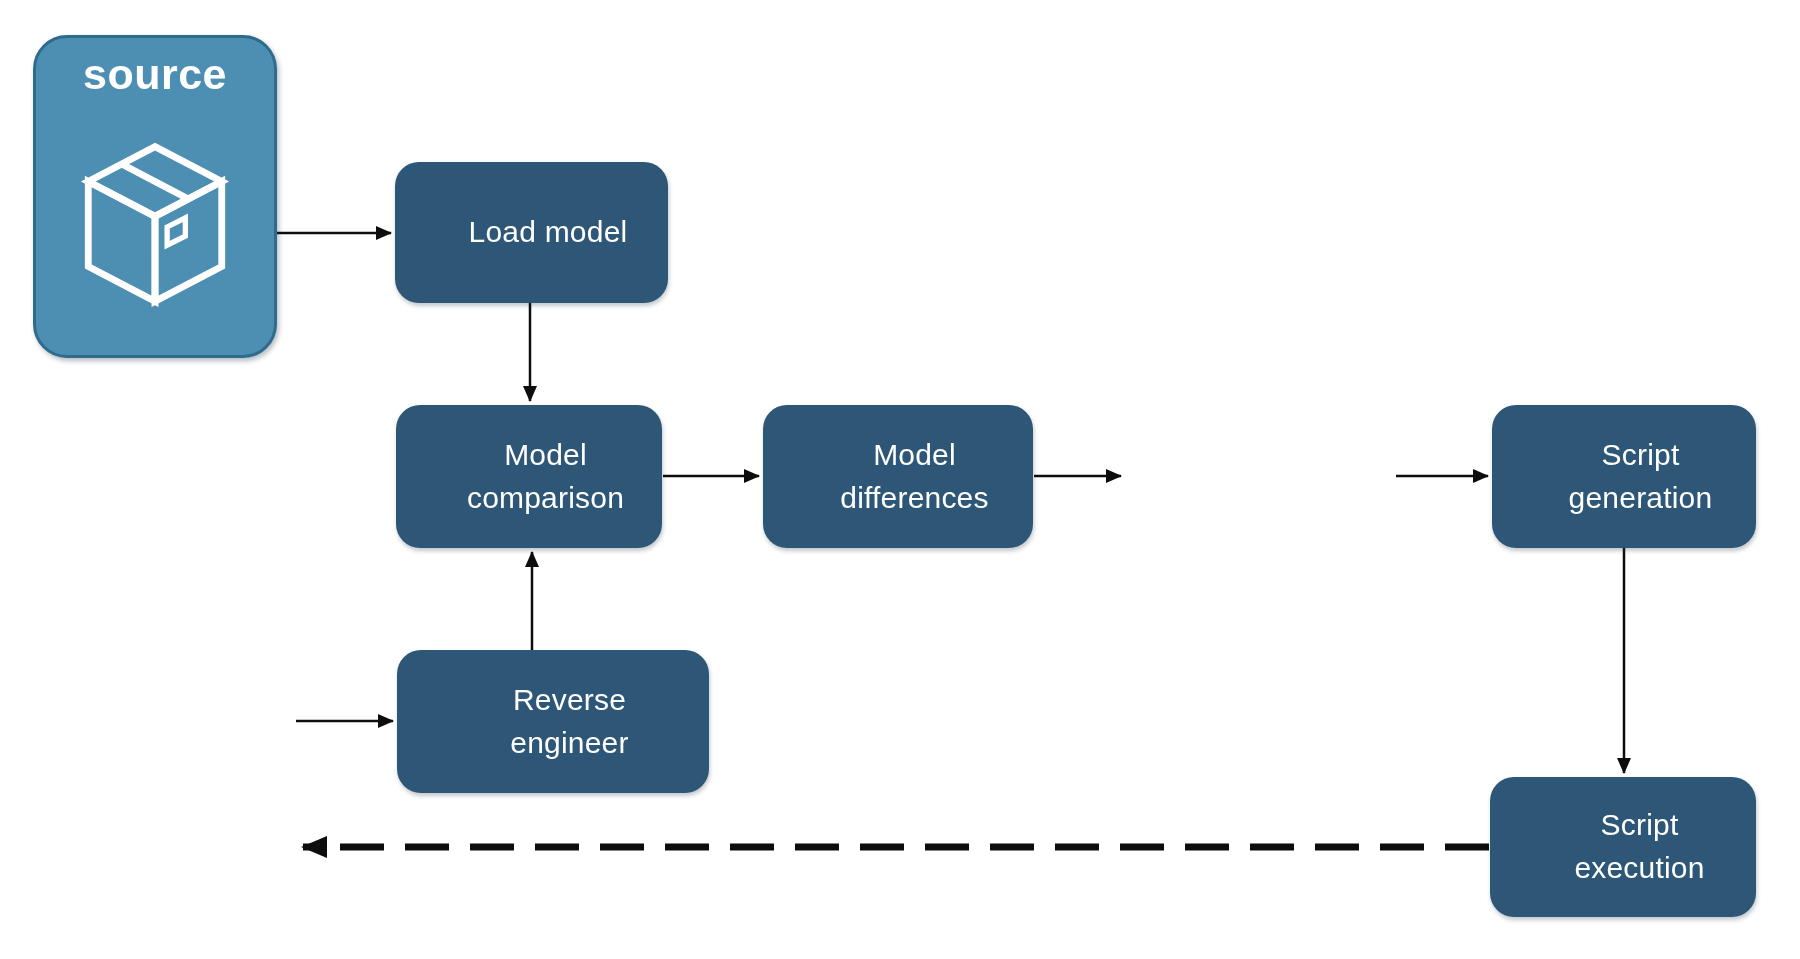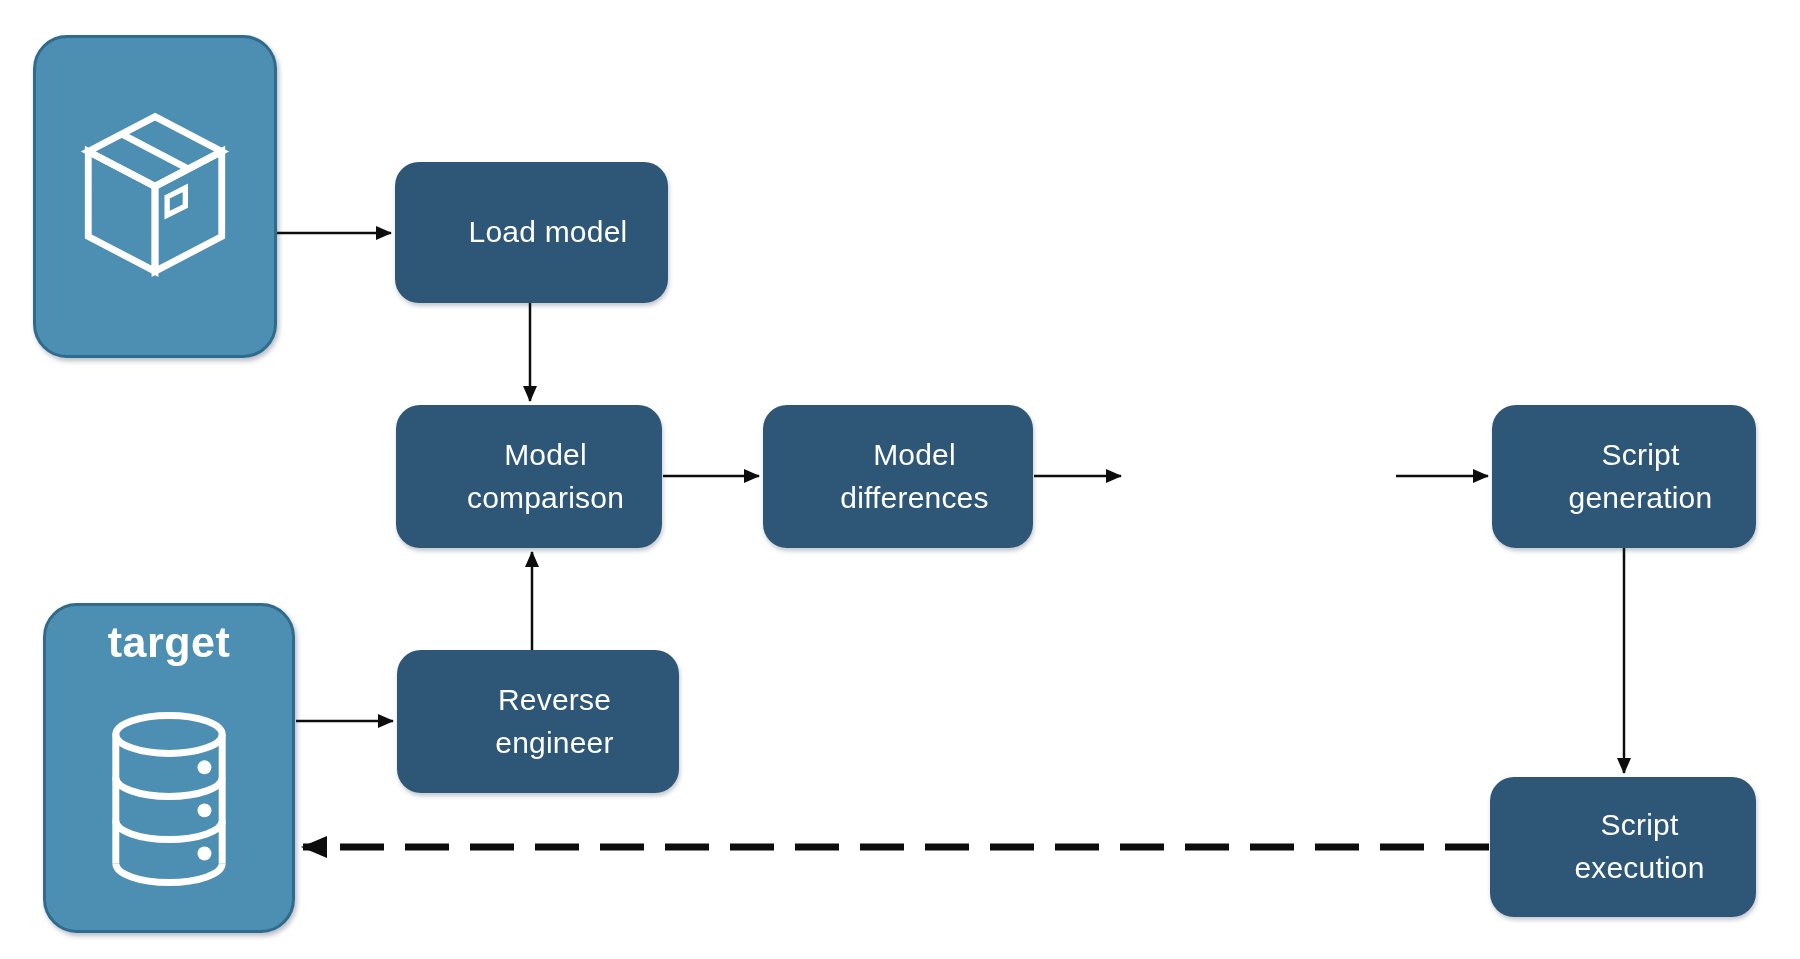--- a/index.html
+++ b/index.html
@@ -47,47 +47,32 @@
     <line x1="296" y1="721" x2="393" y2="721" stroke="#0D0D0D" stroke-width="2.5" marker-end="url(#ah)"></line>
     <line x1="532" y1="650" x2="532" y2="552" stroke="#0D0D0D" stroke-width="2.5" marker-end="url(#ah)"></line>
     <line x1="663" y1="476" x2="759" y2="476" stroke="#0D0D0D" stroke-width="2.5" marker-end="url(#ah)"></line>
     <line x1="1034" y1="476" x2="1121" y2="476" stroke="#0D0D0D" stroke-width="2.5" marker-end="url(#ah)"></line>
     <line x1="1396" y1="476" x2="1488" y2="476" stroke="#0D0D0D" stroke-width="2.5" marker-end="url(#ah)"></line>
     <line x1="1624" y1="547" x2="1624" y2="773" stroke="#0D0D0D" stroke-width="2.5" marker-end="url(#ah)"></line>
     <line x1="1489" y1="847" x2="303" y2="847" stroke="#0D0D0D" stroke-width="7" stroke-dasharray="44 21" marker-end="url(#ahBig)"></line>
   </svg>
 
   <div class="container-box" style="left:33px;top:35px;width:244px;height:323px;">
+    <div class="container-label">source</div>
     <div class="icon-wrap">
       <svg width="182" height="196" viewBox="0 0 120 126" fill="none" stroke="#ffffff" stroke-width="4.5" stroke-miterlimit="10">
         <polygon points="60,10 104,33 60,56 16,33"></polygon>
         <line x1="38" y1="21.5" x2="82" y2="44.5"></line>
         <polygon points="16,33 60,56 60,112 16,89"></polygon>
         <polygon points="60,56 104,33 104,89 60,112"></polygon>
         <polygon points="68,63 80,57 80,69 68,75" stroke-width="3.5"></polygon>
       </svg>
     </div>
   </div>
 
-  <div class="container-box" style="left:43px;top:603px;width:252px;height:330px;">
-    <div class="container-label">target</div>
-    <div class="icon-wrap">
-      <svg width="152" height="222" viewBox="0 0 120 150" fill="none" stroke="#ffffff" stroke-width="5.5">
-        <ellipse cx="60" cy="24" rx="42" ry="15"></ellipse>
-        <path d="M18 24 V126"></path>
-        <path d="M102 24 V126"></path>
-        <path d="M18 58 A42 15 0 0 0 102 58"></path>
-        <path d="M18 92 A42 15 0 0 0 102 92"></path>
-        <path d="M18 126 A42 15 0 0 0 102 126"></path>
-        <circle cx="88" cy="50" r="5.5" fill="#ffffff" stroke="none"></circle>
-        <circle cx="88" cy="84" r="5.5" fill="#ffffff" stroke="none"></circle>
-        <circle cx="88" cy="118" r="5.5" fill="#ffffff" stroke="none"></circle>
-      </svg>
-    </div>
-  </div>
 
   <div class="node" style="left:395px;top:162px;width:273px;height:141px;">
     <span class="node-label">Load model</span>
   </div>
 
   <div class="node" style="left:396px;top:405px;width:266px;height:143px;">
     <span class="node-label">Model
 comparison</span>
   </div>
 
@@ -95,21 +80,21 @@
     <span class="node-label">Model
 differences</span>
   </div>
 
 
   <div class="node" style="left:1492px;top:405px;width:264px;height:143px;">
     <span class="node-label">Script
 generation</span>
   </div>
 
-  <div class="node" style="left:397px;top:650px;width:282px;height:143px;">
+  <div class="node" style="left:397px;top:650px;width:312px;height:143px;">
     <span class="node-label">Reverse
 engineer</span>
   </div>
 
   <div class="node" style="left:1490px;top:777px;width:266px;height:140px;">
     <span class="node-label">Script
 execution</span>
   </div>
 
 </div>

